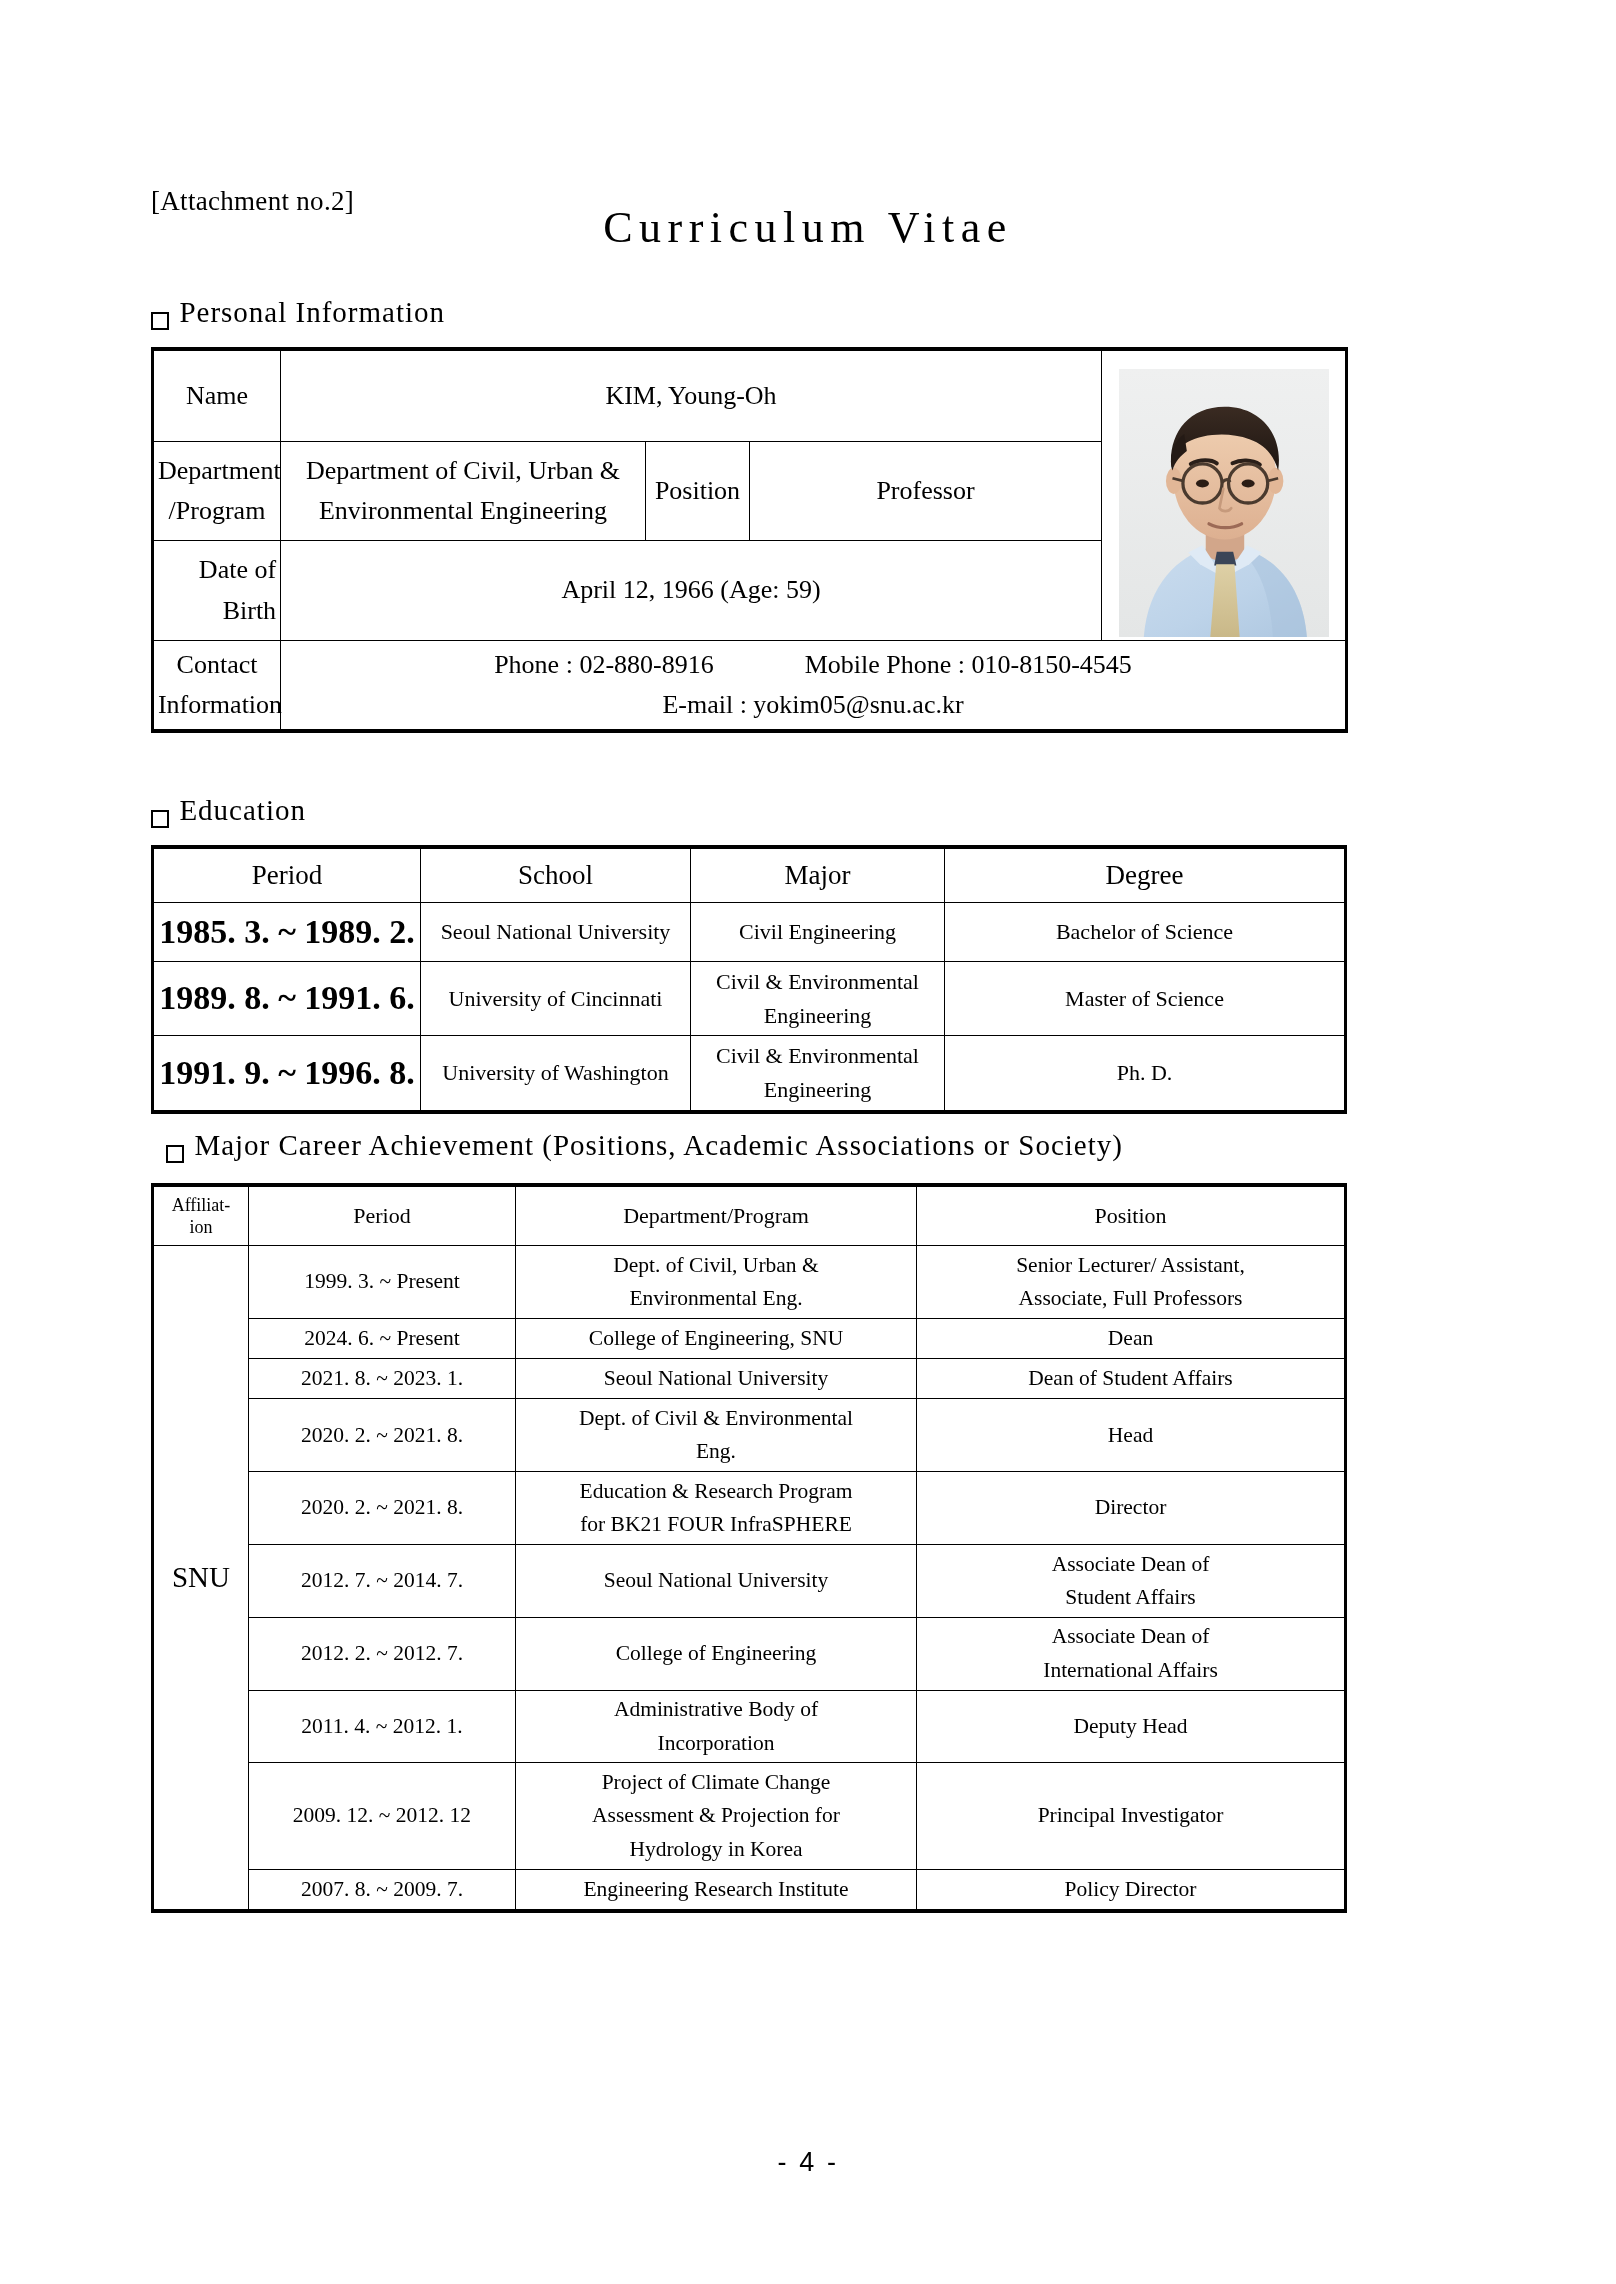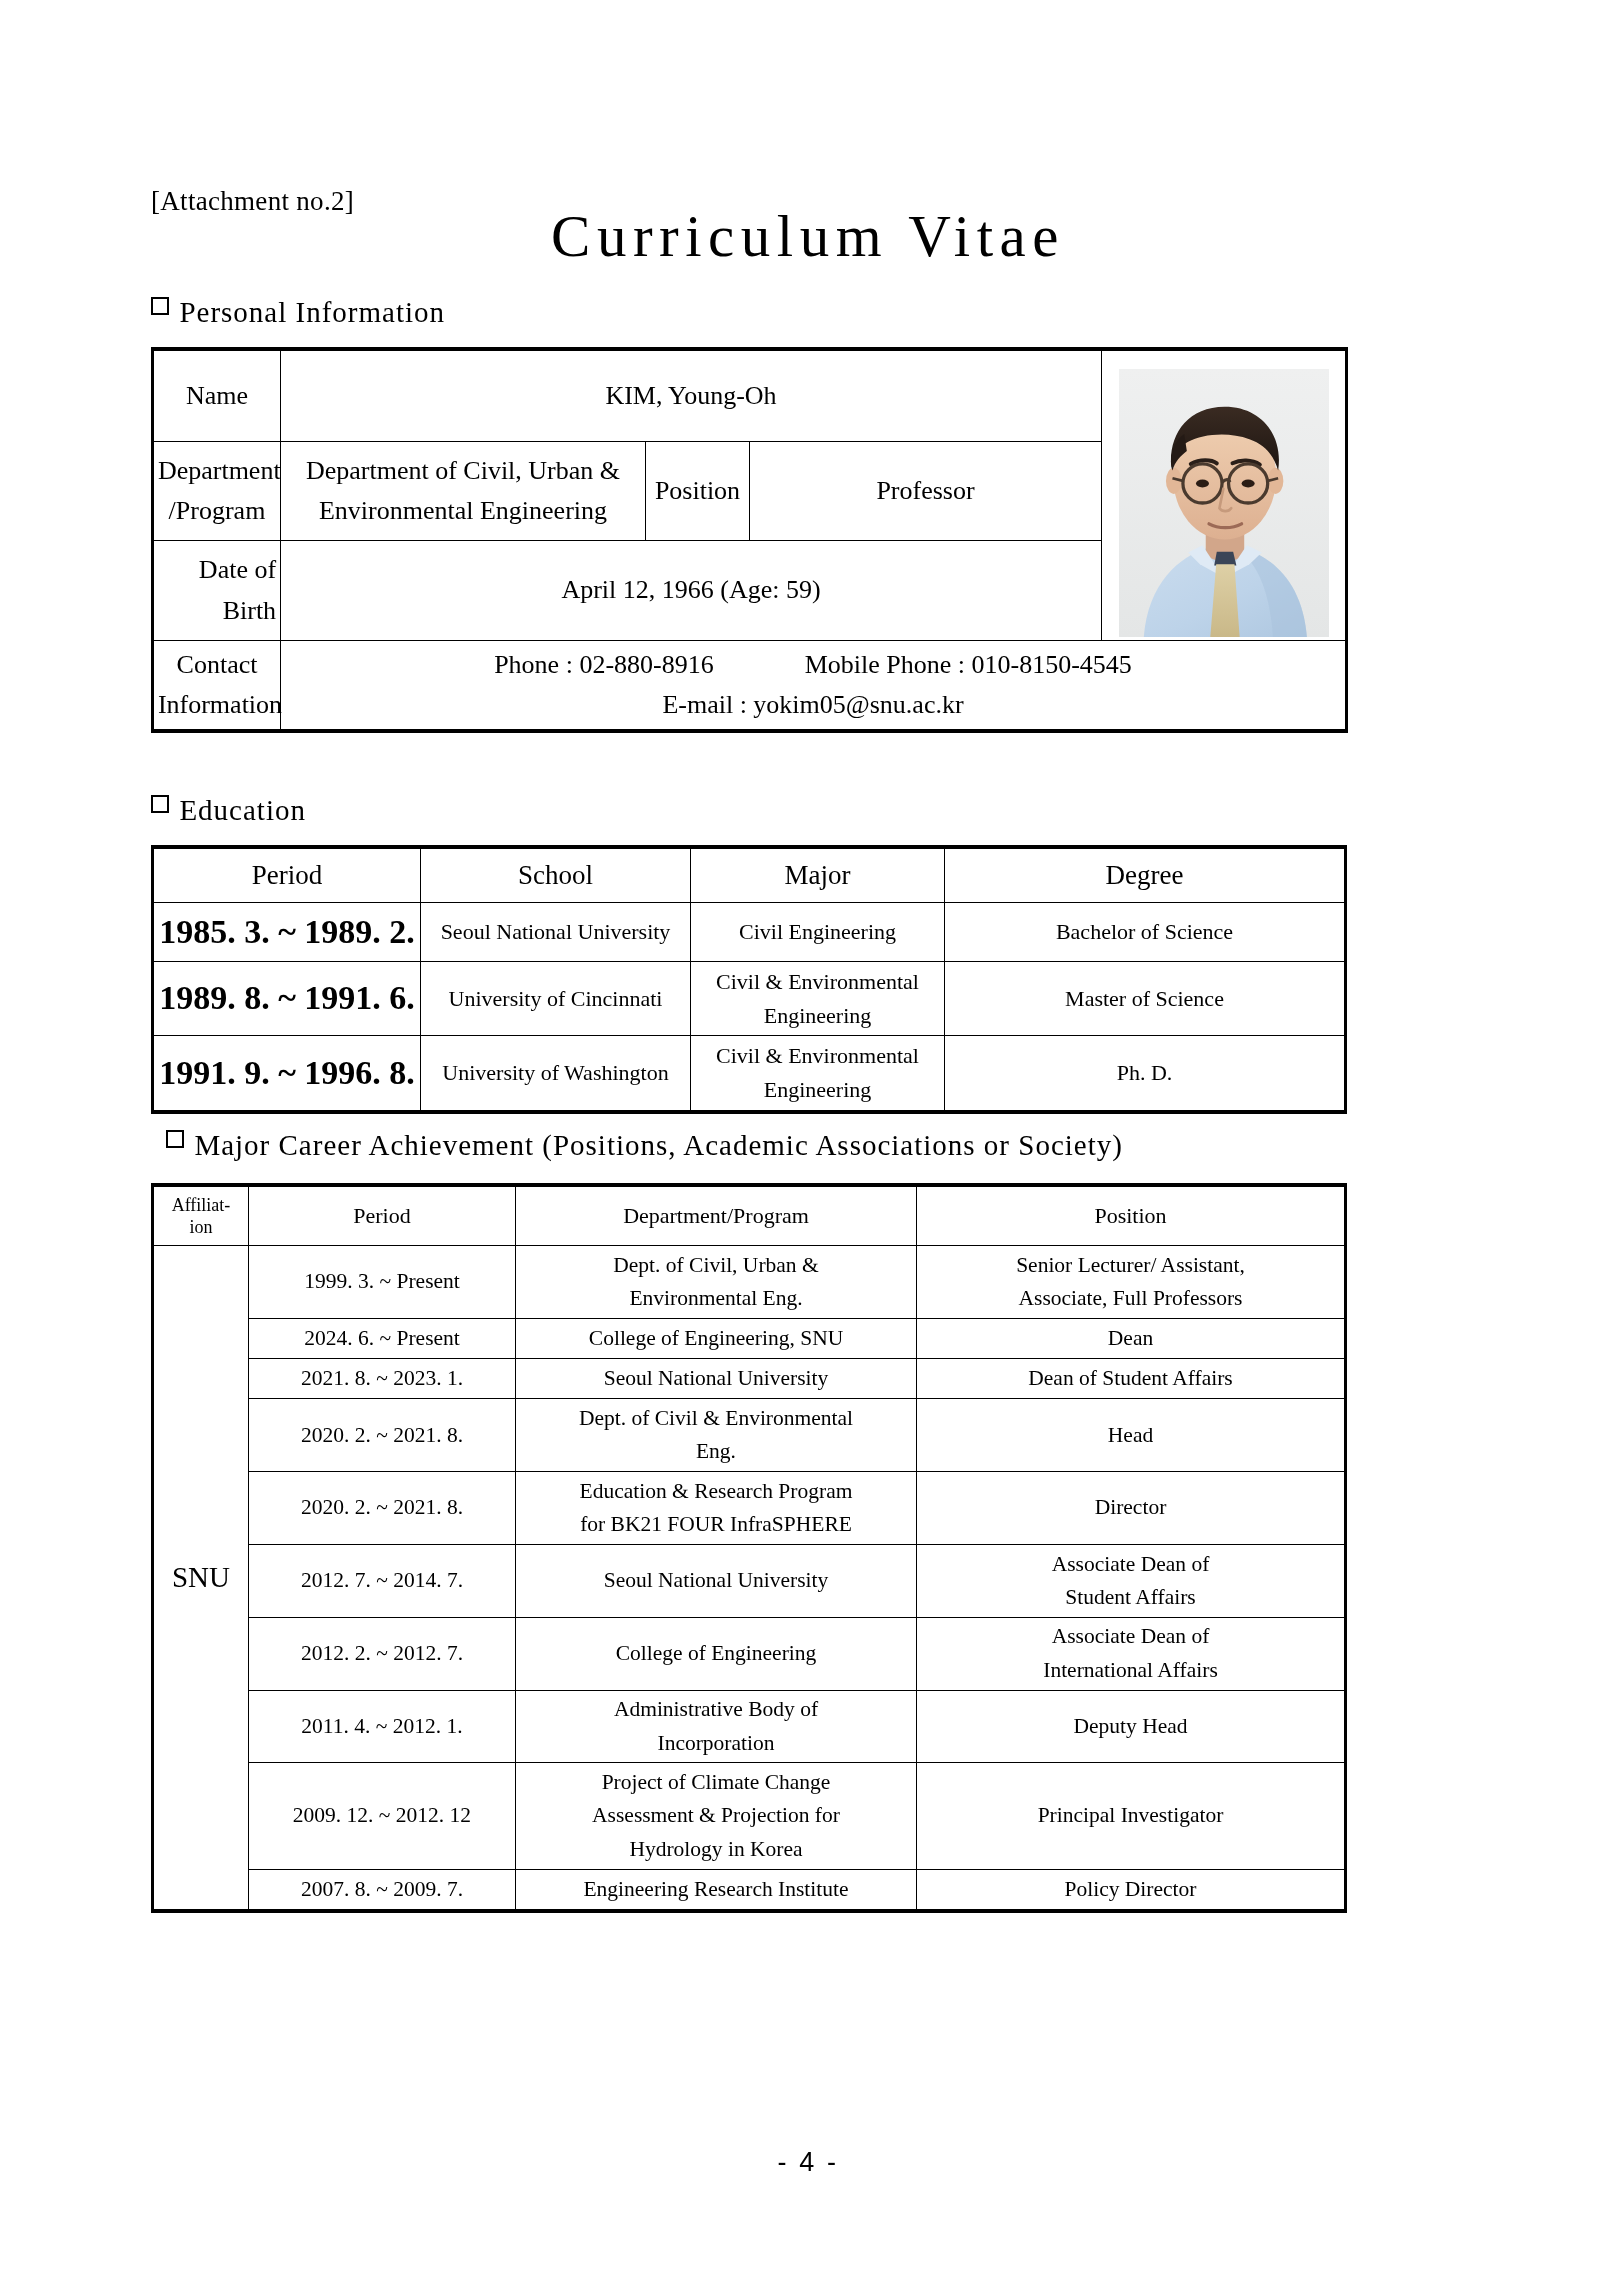--- a/index.html
+++ b/index.html
@@ -31,33 +31,33 @@
     font-size: 27px;
     letter-spacing: 0.3px;
     white-space: nowrap;
   }
   .doc-title {
     position: absolute;
     left: 0;
     top: 202px;
     width: 1616px;
     text-align: center;
-    font-size: 59px;
+    font-size: 44px;
     letter-spacing: 6.5px;
     white-space: nowrap;
   }
 
   
   .section-head {
     position: absolute;
     font-size: 29px;
     letter-spacing: 1px;
     white-space: nowrap;
     display: flex;
-    align-items: flex-start;
+    align-items: flex-end;
     gap: 10.4px;
   }
   .checkbox-glyph {
     display: inline-block;
     width: 18px;
     height: 18px;
     border: 2px solid #000;
     box-sizing: border-box;
     position: relative;
     top: 1.3px;

